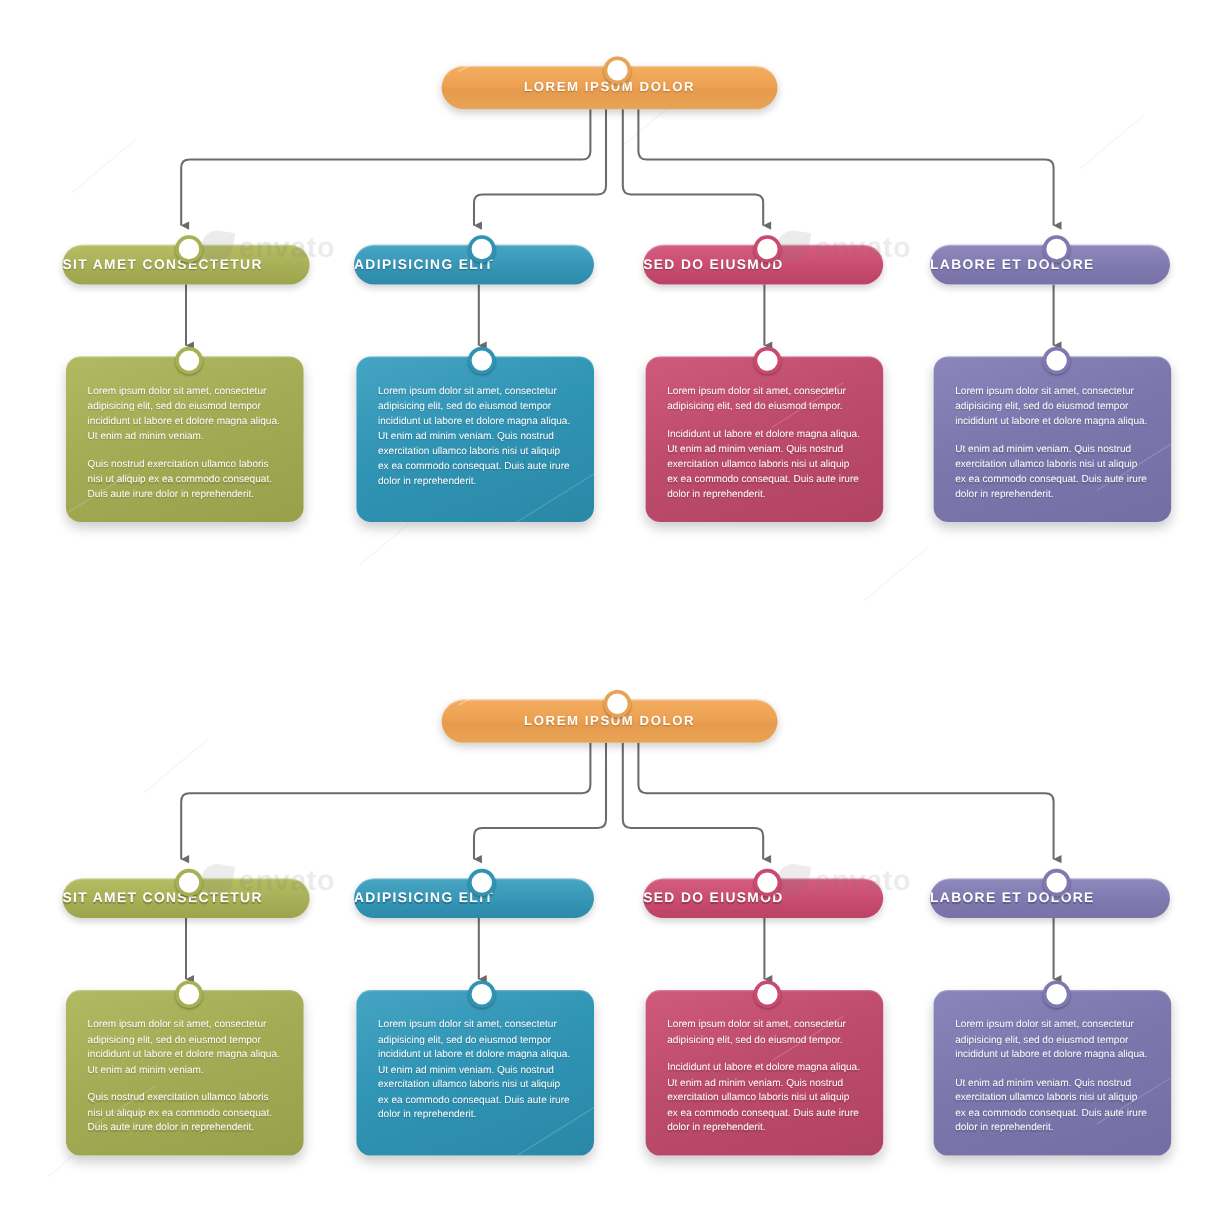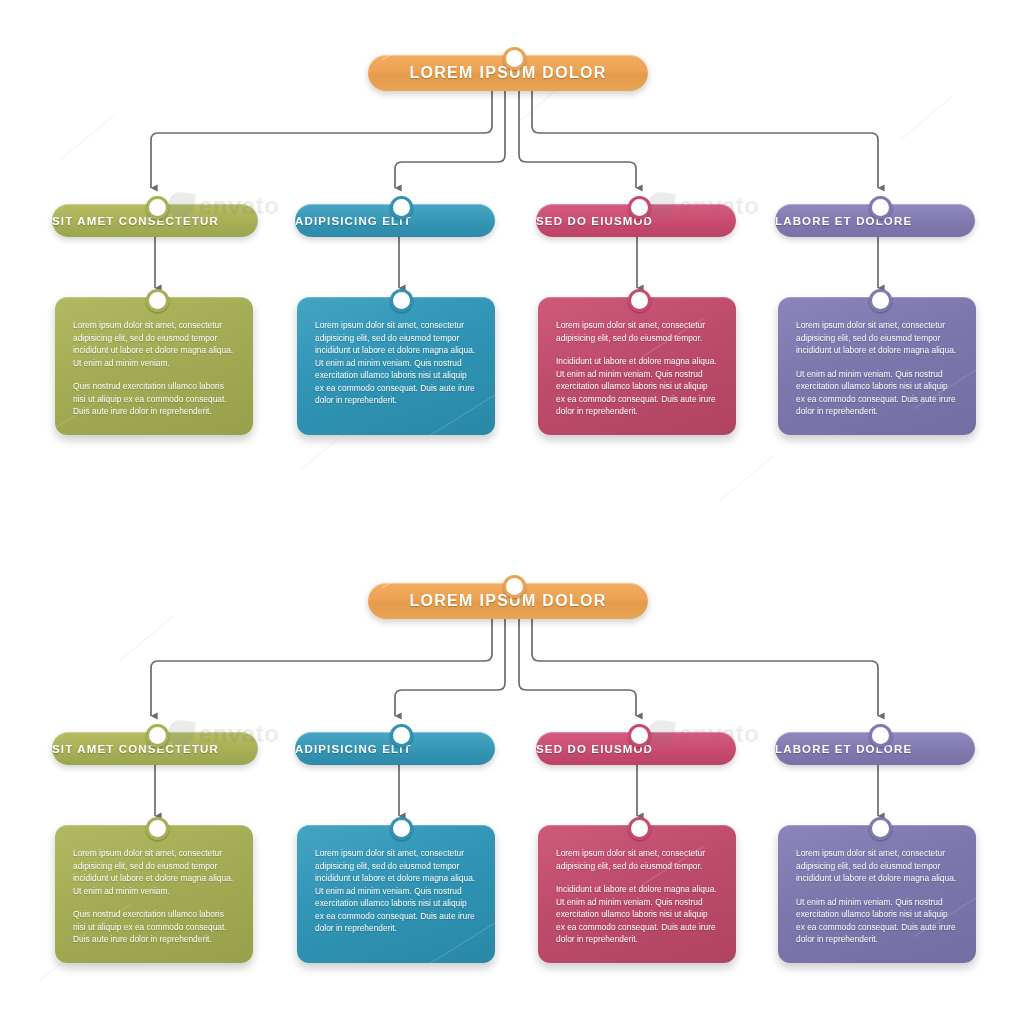--- a/index.html
+++ b/index.html
@@ -18,21 +18,21 @@
   
   .root-bar{
     position:absolute;
     left:368px;width:280px;height:36px;top:55px;
     border-radius:18px;
     background:linear-gradient(180deg,#f3ad5e 0%,#eda153 45%,#e59a4c 55%,#e9a455 100%);
     box-shadow:0 3px 7px rgba(0,0,0,.20), inset 0 1px 0 rgba(255,255,255,.35);
     display:flex;align-items:center;justify-content:center;
   }
   .root-bar .lbl{
-    color:#ffffff;font-size:16px;letter-spacing:1.3px;font-weight:bold;
+    color:#ffffff;font-size:11px;letter-spacing:1.3px;font-weight:bold;
     text-shadow:0 1px 1px rgba(140,85,20,.55);
     white-space:nowrap;
   }
   .root-bar::after{ 
     content:"";position:absolute;left:14px;top:4px;width:60px;height:1px;
     background:rgba(255,255,255,.40);transform:rotate(-28deg);transform-origin:left center;
   }
 
   
   .knob{

